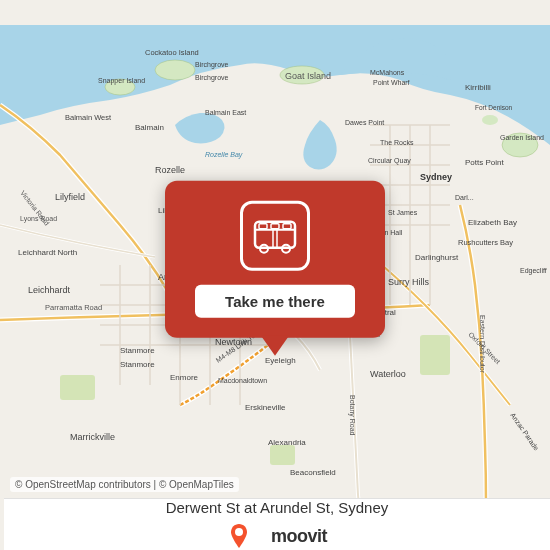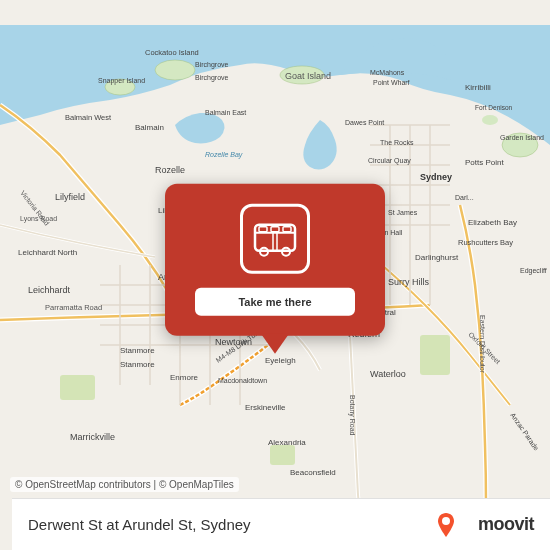--- a/index.html
+++ b/index.html
@@ -24,29 +24,30 @@
       height: 100%;
       background-color: #f2efe9;
       position: absolute;
       top: 0; left: 0;
     }
 
     
     #bottom-bar {
       position: absolute;
       bottom: 0;
-      left: 12px;
+      left: 4px;
       right: 0;
       height: 52px;
       background: white;
       display: flex;
       align-items: center;
       padding: 0 16px;
       border-top: 1px solid #e0e0e0;
       z-index: 10;
+      flex-direction: column;
     }
 
     #bottom-bar-text {
       flex: 1;
       font-size: 15px;
       font-weight: 500;
       color: #333;
     }
 
     #moovit-logo {
@@ -103,21 +104,21 @@
       justify-content: center;
       margin: 0 auto 14px;
     }
 
     #take-me-there-btn {
       background: white;
       color: #333;
       border: none;
       border-radius: 6px;
       padding: 8px 18px;
-      font-size: 11px;
+      font-size: 15px;
       font-weight: 600;
       cursor: pointer;
       width: 100%;
     }
 
     
     #copyright {
       position: absolute;
       bottom: 58px;
       left: 10px;

